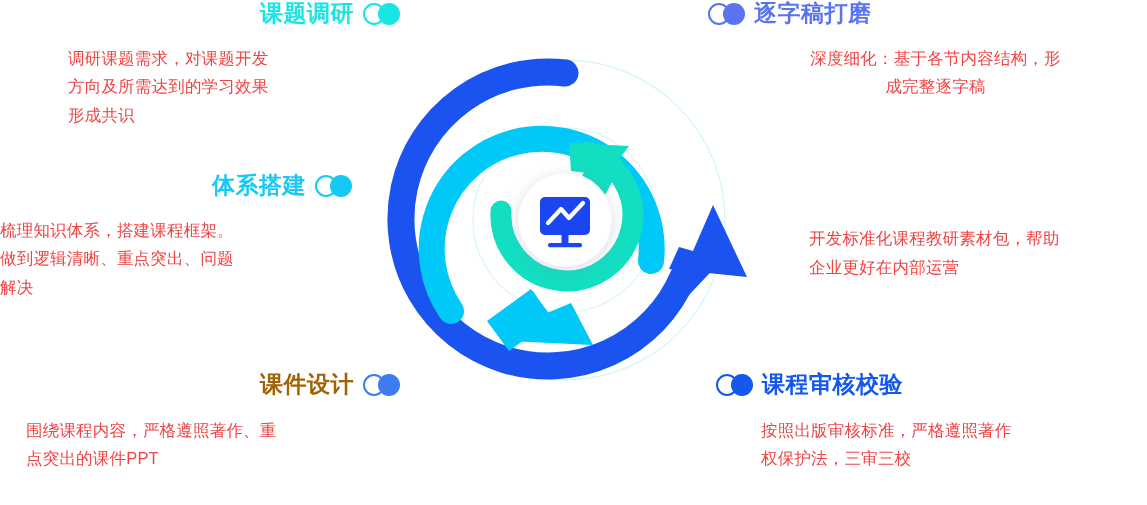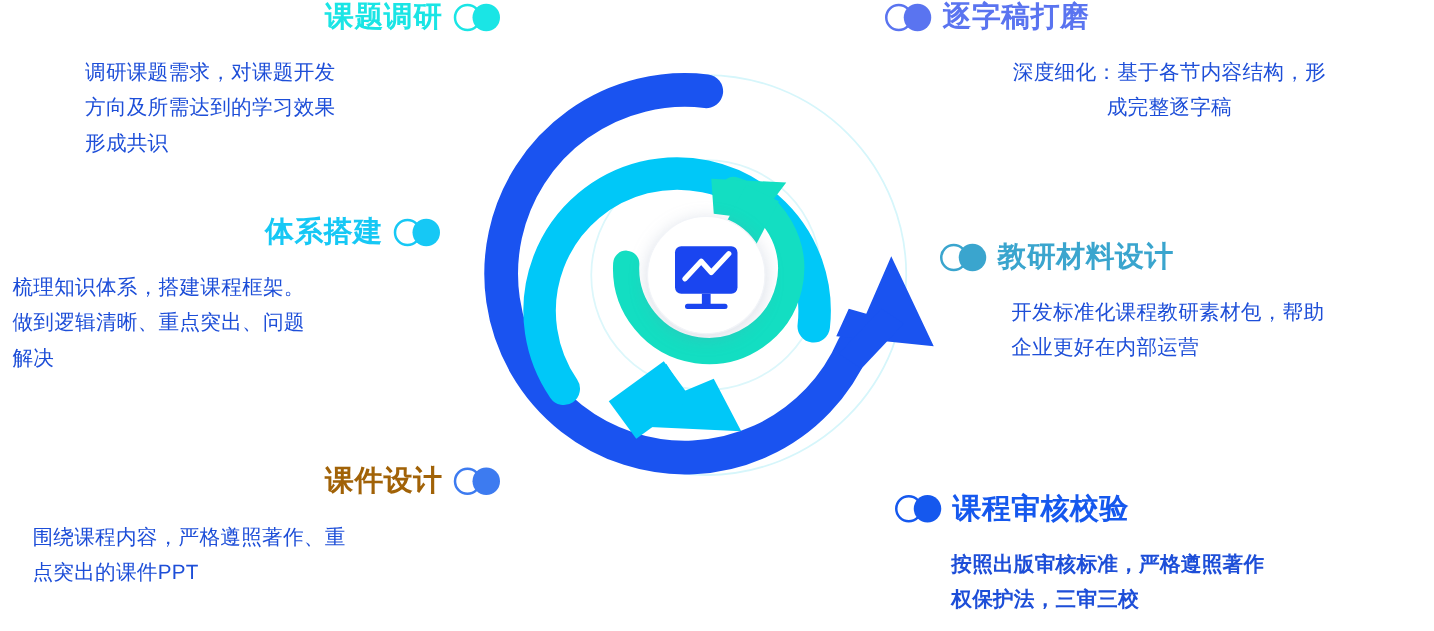--- a/index.html
+++ b/index.html
@@ -58,45 +58,45 @@
     position: absolute;
     left: 15px; top: 0;
     width: 22px; height: 22px;
     border-radius: 50%;
     background: currentColor;
   }
 
   .desc {
     font-size: 16.5px;
     line-height: 1.75;
-    color: #1d4ed8;
+    color: #ef4444;
     letter-spacing: 0.2px;
     white-space: pre-line;
   }
   .block.left  .desc { text-align: left; }
   .block.right .desc { text-align: left; }
 
   
   #b-ktdy { left: 0;    top: 0;    width: 400px; }
   #b-ktdy .desc { margin-top: 16px; padding-left: 68px; }
 
   #b-txjs { left: 0;    top: 172px; width: 352px; }
-  #b-txjs .desc { margin-top: 16px; padding-left: 10px; }
+  #b-txjs .desc { margin-top: 16px; }
 
   #b-kjsj { left: 0;    top: 371px; width: 400px; }
   #b-kjsj .desc { margin-top: 17px; padding-left: 26px; }
 
   #b-zzgdm { left: 708px; top: 0;    width: 420px; }
   #b-zzgdm .desc { margin-top: 16px; padding-left: 35px; text-align: center; }
 
   #b-jycl  { left: 752px; top: 192px; width: 395px; }
-  #b-jycl .desc  { margin-top: 16px; padding-left: 57px; }
-
-  #b-kcsh  { left: 716px; top: 393px; width: 431px; }
-  #b-kcsh .desc  { margin-top: 17px; padding-left: 45px; font-weight: bold; }
+  #b-jycl .desc  { margin-top: 32px; padding-left: 57px; }
+
+  #b-kcsh  { left: 716px; top: 371px; width: 431px; }
+  #b-kcsh .desc  { margin-top: 17px; padding-left: 45px; }
 
   
   #wheel {
     position: absolute;
     left: 375px;
     top: 15px;
     width: 390px;
     height: 400px;
   }
   #wheel svg { display: block; width: 390px; height: 400px; }
@@ -152,27 +152,20 @@
         <span class="ring"></span>
         <span class="dot"></span>
       </span>
       <span class="head-title" style="color: rgb(90, 116, 240);">逐字稿打磨</span>
     </div>
     <div class="desc">深度细化：基于各节内容结构，形
 成完整逐字稿</div>
   </div>
 
   <div class="block right" id="b-jycl">
-    <div class="head-row">
-      <span class="twin-icon" style="color: rgb(58, 165, 206);">
-        <span class="ring"></span>
-        <span class="dot"></span>
-      </span>
-      <span class="head-title" style="color: rgb(58, 165, 206);">教研材料设计</span>
-    </div>
     <div class="desc">开发标准化课程教研素材包，帮助
 企业更好在内部运营</div>
   </div>
 
   <div class="block right" id="b-kcsh">
     <div class="head-row">
       <span class="twin-icon" style="color: rgb(21, 88, 238);">
         <span class="ring"></span>
         <span class="dot"></span>
       </span>

